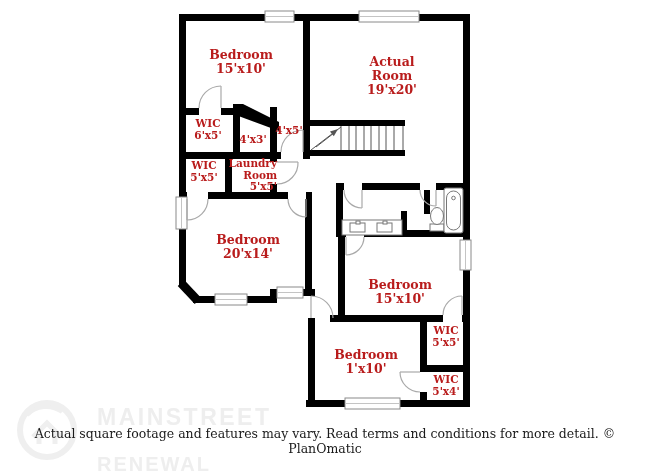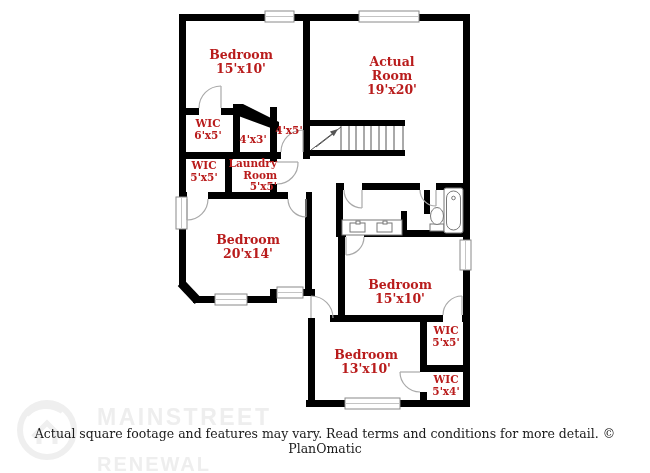--- a/index.html
+++ b/index.html
@@ -204,21 +204,21 @@
   <div class="room-label lg" style="left:400px;top:292px">
     <span class="nm">Bedroom</span>
     <span class="dm">15'x10'</span>
   </div>
   <div class="room-label sm" style="left:446px;top:337px">
     <span class="nm">WIC</span>
     <span class="dm">5'x5'</span>
   </div>
   <div class="room-label lg" style="left:366px;top:362px">
     <span class="nm">Bedroom</span>
-    <span class="dm">13'x10'</span>
+    <span class="dm">1'x10'</span>
   </div>
   <div class="room-label sm" style="left:446px;top:386px">
     <span class="nm">WIC</span>
     <span class="dm">5'x4'</span>
   </div>
 
   <div id="disclaimer">
     <div>Actual square footage and features may vary. Read terms and conditions for more detail. © PlanOmatic</div>
   </div>
 

